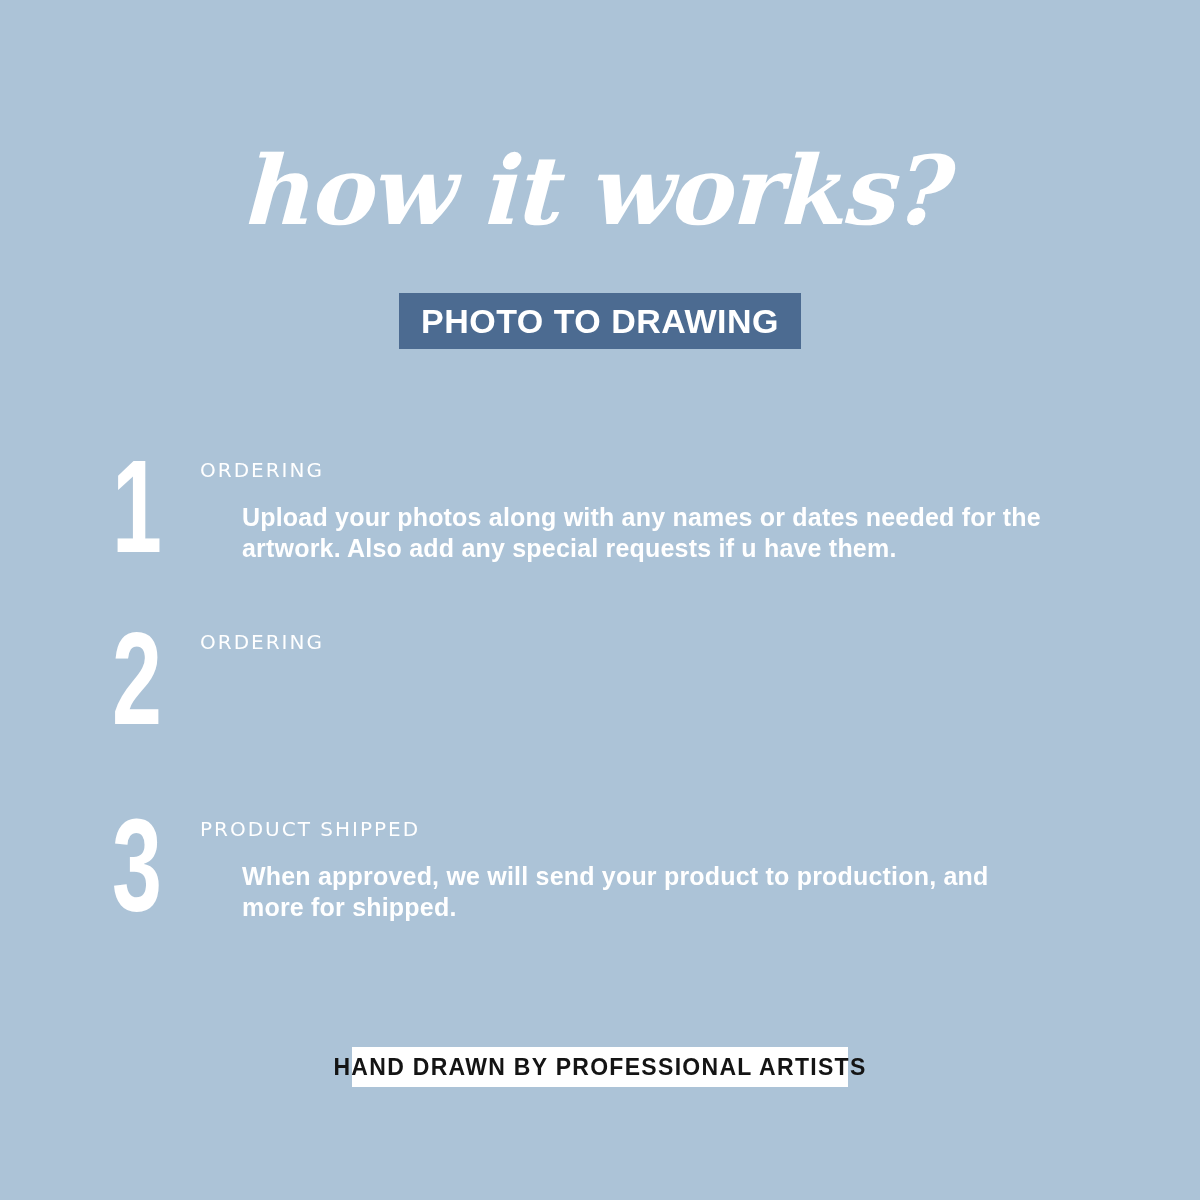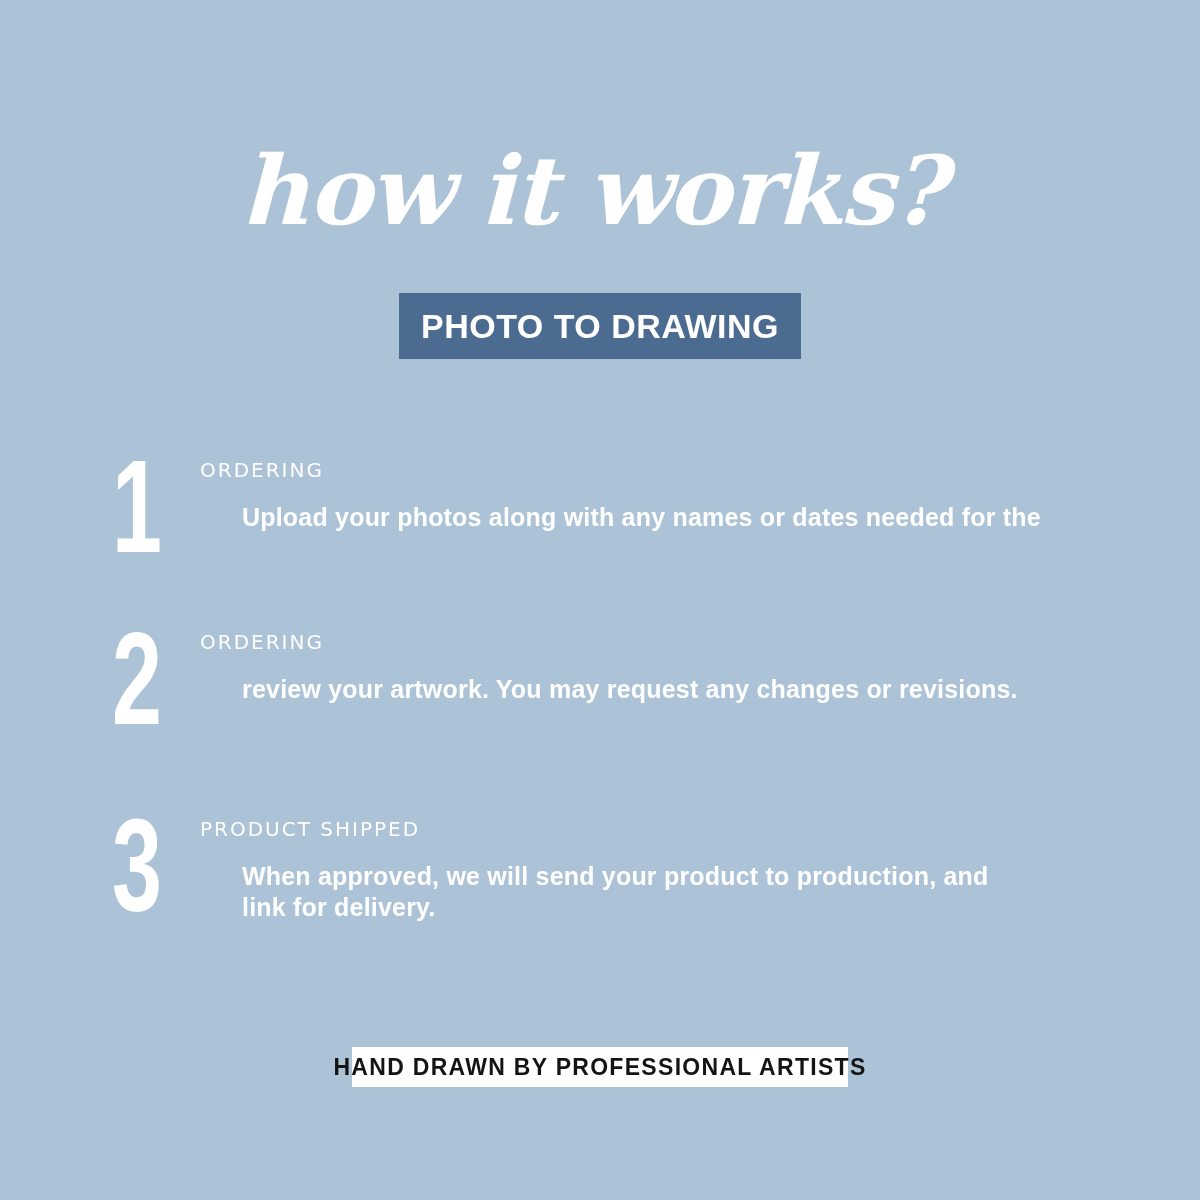--- a/index.html
+++ b/index.html
@@ -35,21 +35,21 @@
     letter-spacing: -2px;
     transform: skewX(-4deg);
   }
 
   .badge {
     position: absolute;
     top: 293px;
     left: 50%;
     transform: translateX(-50%);
     width: 402px;
-    height: 66px;
+    height: 56px;
     background: #4c6b91;
     color: #ffffff;
     font-weight: 700;
     font-size: 34px;
     letter-spacing: 0.5px;
     display: flex;
     align-items: center;
     justify-content: center;
   }
 
@@ -122,35 +122,35 @@
 
   <div class="title">how it works?</div>
 
   <div class="badge">PHOTO TO DRAWING</div>
 
   <section class="step step-1">
     <div class="num">1</div>
     <h2 class="heading">ORDERING</h2>
     <p class="body">
       <span class="line">Upload your photos along with any names or dates needed for the</span>
+      <span class="line">artwork. Also add any special requests if u have them.</span>
     </p>
   </section>
 
   <section class="step step-2">
     <div class="num">2</div>
     <h2 class="heading">ORDERING</h2>
     <p class="body">
-      <span class="line">review your artwork. You may request any changes or revisions.</span>
     </p>
   </section>
 
   <section class="step step-3">
     <div class="num">3</div>
     <h2 class="heading">PRODUCT SHIPPED</h2>
     <p class="body">
       <span class="line">When approved, we will send your product to production, and</span>
-      <span class="line">link for delivery.</span>
+      <span class="line">more for shipped.</span>
     </p>
   </section>
 
   <div class="banner">HAND DRAWN BY PROFESSIONAL ARTISTS</div>
 
 </div>
 
 </body></html>

